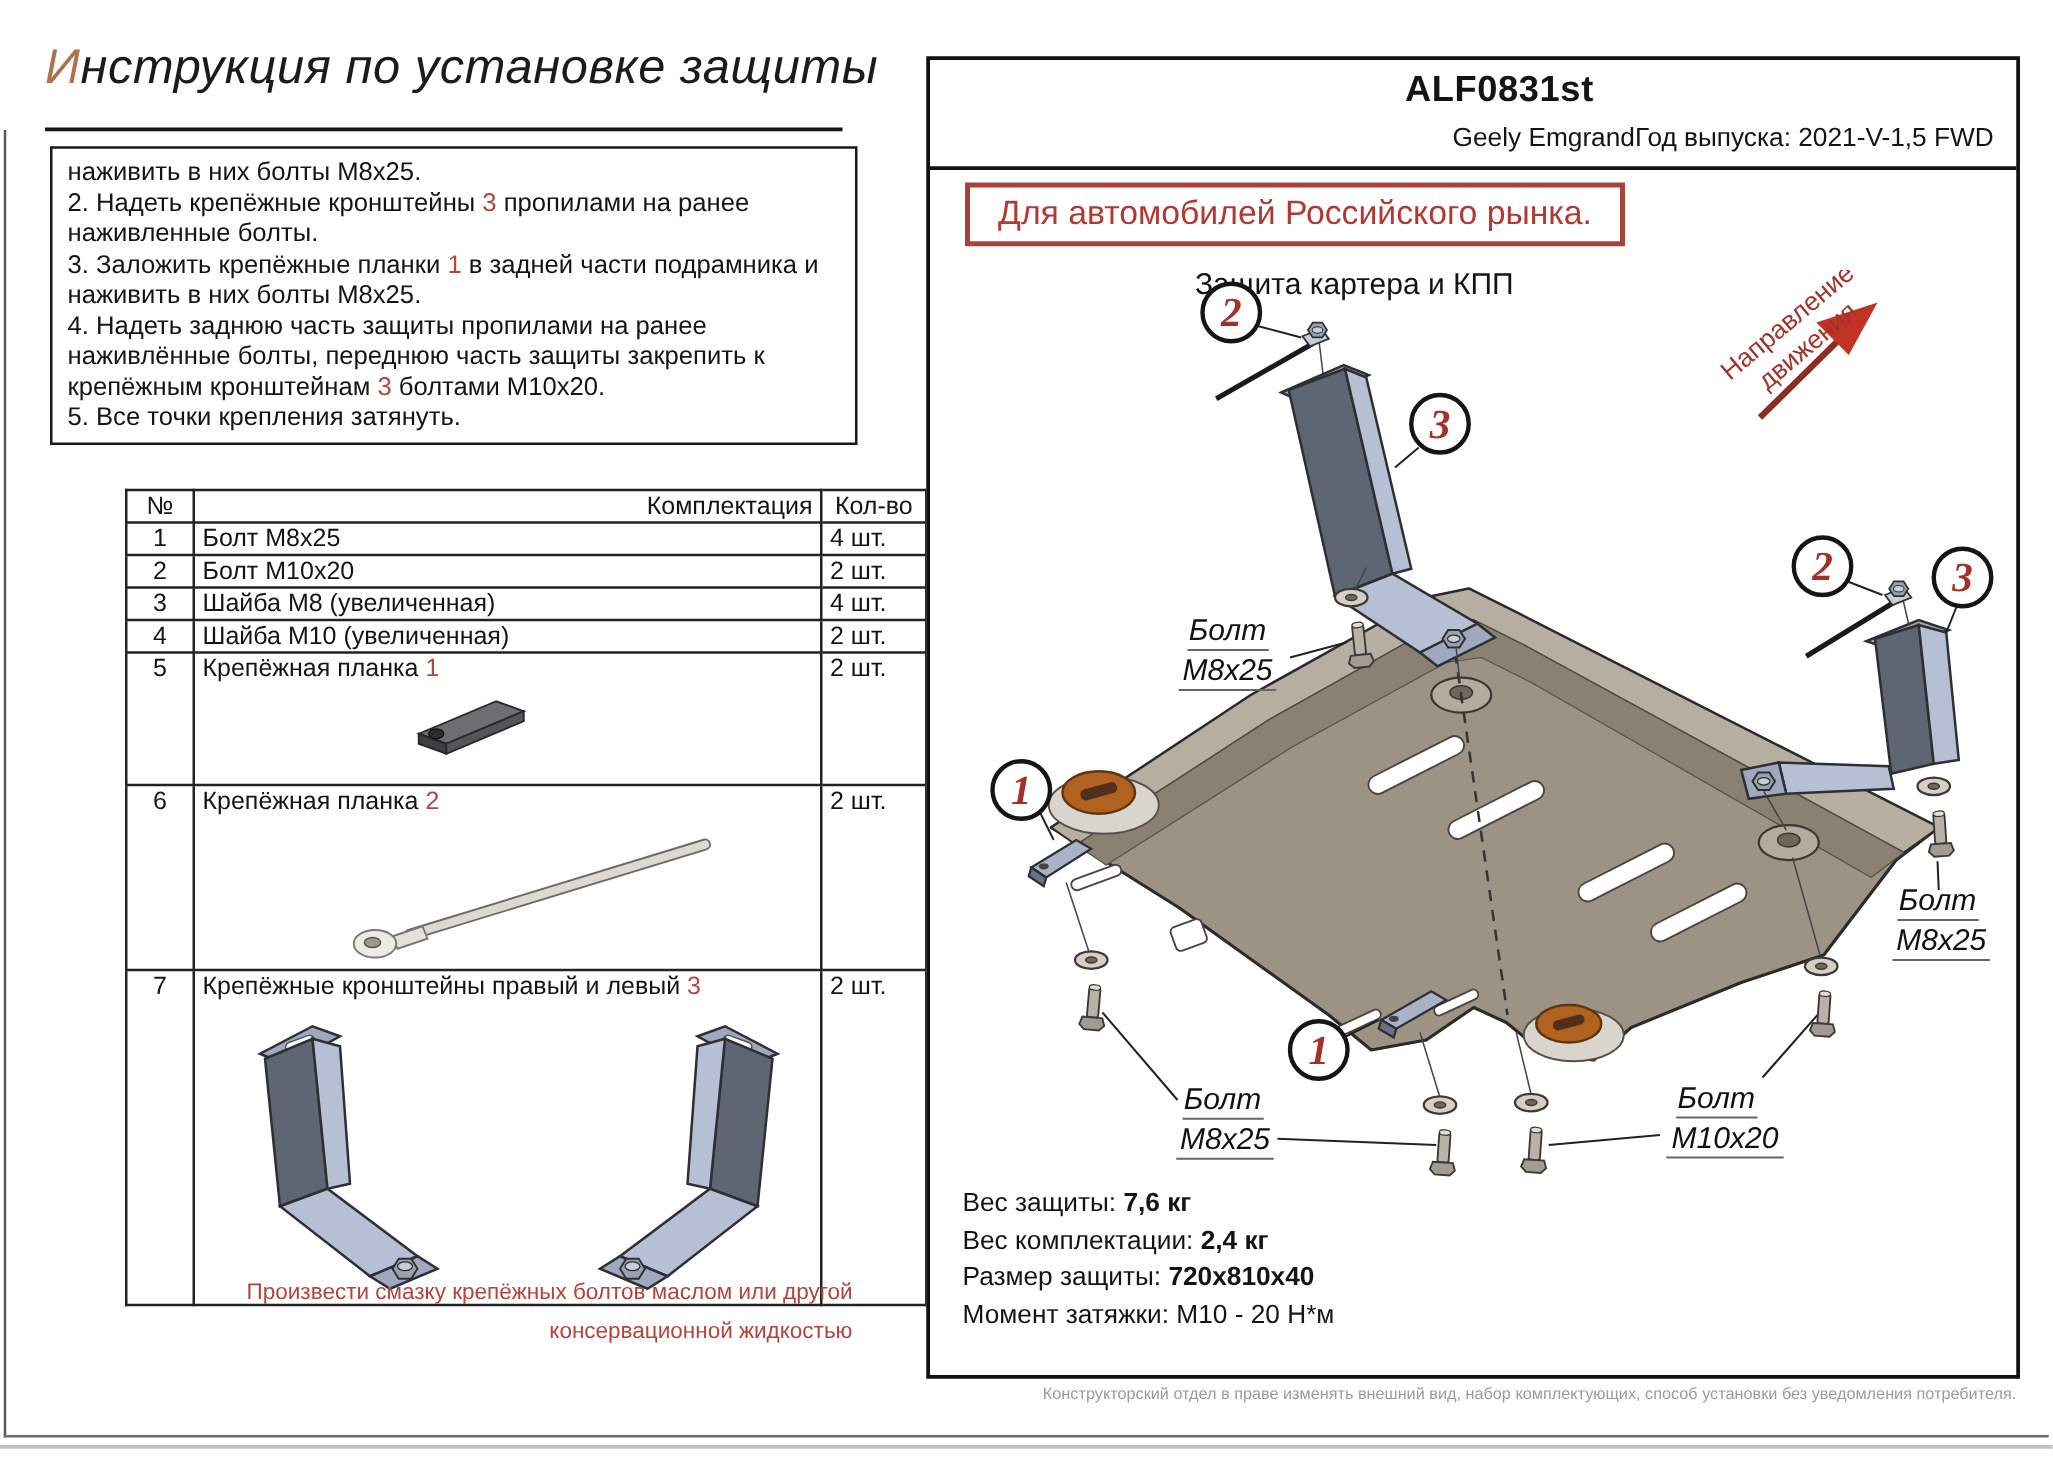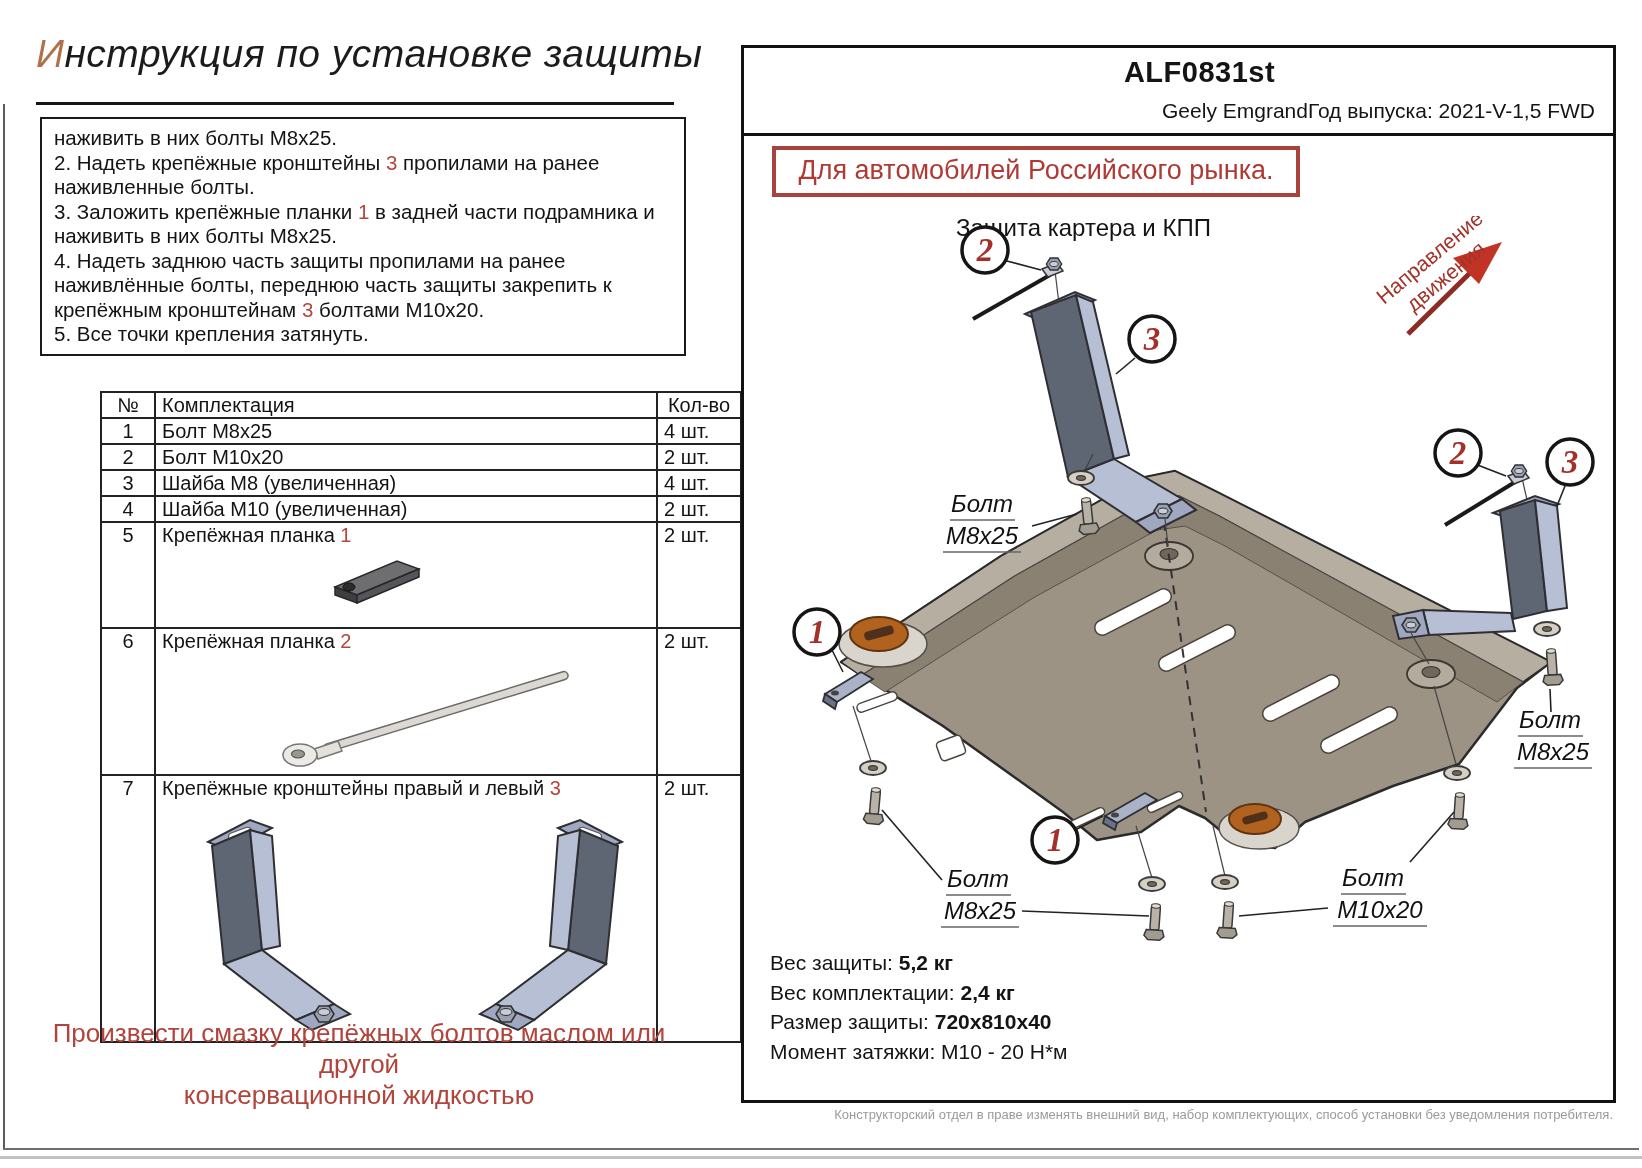--- a/index.html
+++ b/index.html
@@ -33,22 +33,22 @@
   .c-qty{width:70px;text-align:left;padding-left:10px;}
   .row-s td{height:24px;}
   .row-5 td{height:104px;}
   .row-6 td{height:118px;}
   .row-7 td{height:258px;}
   .cell-img{margin-top:4px;}
   .img-bar{padding-left:155px;}
   .img-rod{padding-left:100px;}
   .img-brk{padding-left:18px;}
   .lube-note{
-    position:absolute;left:36px;top:1018px;width:646px;text-align:center;
-    color:#b2443c;font-size:26px;line-height:31px;
+    position:absolute;left:36px;top:1018px;width:646px;text-align:right;
+    color:#b2443c;font-size:18px;line-height:31px;
   }
 
   
   .panel{
     position:absolute;left:741px;top:45px;width:875px;height:1058px;
     border:3px solid #111;box-sizing:border-box;background:#fff;
   }
   .panel-header{border-bottom:3px solid #111;padding:8px 0 10px 0;}
   .part-code{text-align:center;font-size:29px;font-weight:bold;letter-spacing:.5px;padding-left:42px;}
   .meta-row{display:flex;justify-content:flex-end;padding:0 18px;font-size:21px;margin-top:10px;}
@@ -92,21 +92,21 @@
   <div class="step-line"><span>4. Надеть заднюю часть защиты пропилами на ранее</span></div>
   <div class="step-line"><span>наживлённые болты, переднюю часть защиты закрепить к</span></div>
   <div class="step-line"><span>крепёжным кронштейнам </span><span class="rednum">3</span><span> болтами М10х20.</span></div>
   <div class="step-line"><span>5. Все точки крепления затянуть.</span></div>
 </div>
 
 <table class="parts-table">
   <tbody>
       <tr>
     <th class="c-num">№</th>
-    <th class="c-name" style="text-align:left">Комплектация</th>
+    <th class="c-name" style="text-align:right">Комплектация</th>
     <th class="c-qty" style="text-align:center;padding-left:6px">Кол-во</th>
   </tr>
   <tr class="row-s">
     <td class="c-num">1</td>
     <td class="c-name"><span>Болт М8х25</span></td>
     <td class="c-qty">4 шт.</td>
   </tr>
   <tr class="row-s">
     <td class="c-num">2</td>
     <td class="c-name"><span>Болт М10х20</span></td>
@@ -387,20 +387,20 @@
     </g>
     <g>
       <text class="lbl" x="628" y="670">Болт</text>
       <line class="ul" x1="596" y1="678" x2="661" y2="678"></line>
       <text class="lbl" x="635" y="702">М10х20</text>
       <line class="ul" x1="588" y1="710" x2="682" y2="710"></line>
     </g>
   </svg>
 
   <div class="specs">
-    <div class="spec-line"><span>Вес защиты: </span><span class="spec-b">5,2 кг</span></div>
+    <div class="spec-line"><span>Вес защиты: </span><span class="spec-b">7,6 кг</span></div>
     <div class="spec-line"><span>Вес комплектации: </span><span class="spec-b">2,4 кг</span></div>
     <div class="spec-line"><span>Размер защиты: </span><span class="spec-b">720х810х40</span></div>
     <div class="spec-line"><span>Момент затяжки:  </span><span>М10 - 20 Н*м</span></div>
   </div>
 </div>
 
 <div class="footer-note">Конструкторский отдел в праве изменять внешний вид, набор комплектующих, способ установки без уведомления потребителя.</div>
 
 </body></html>

